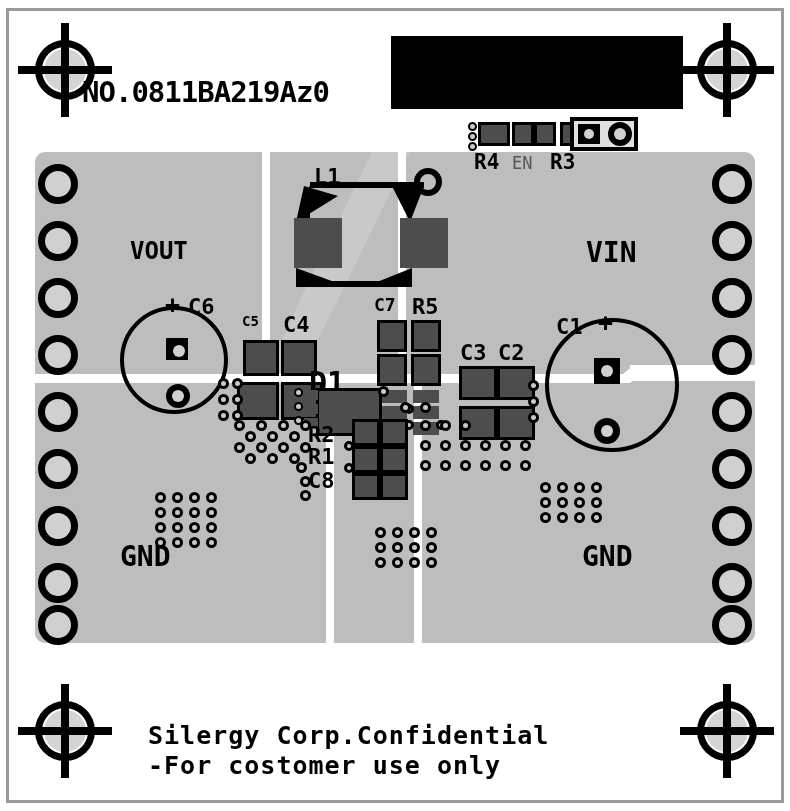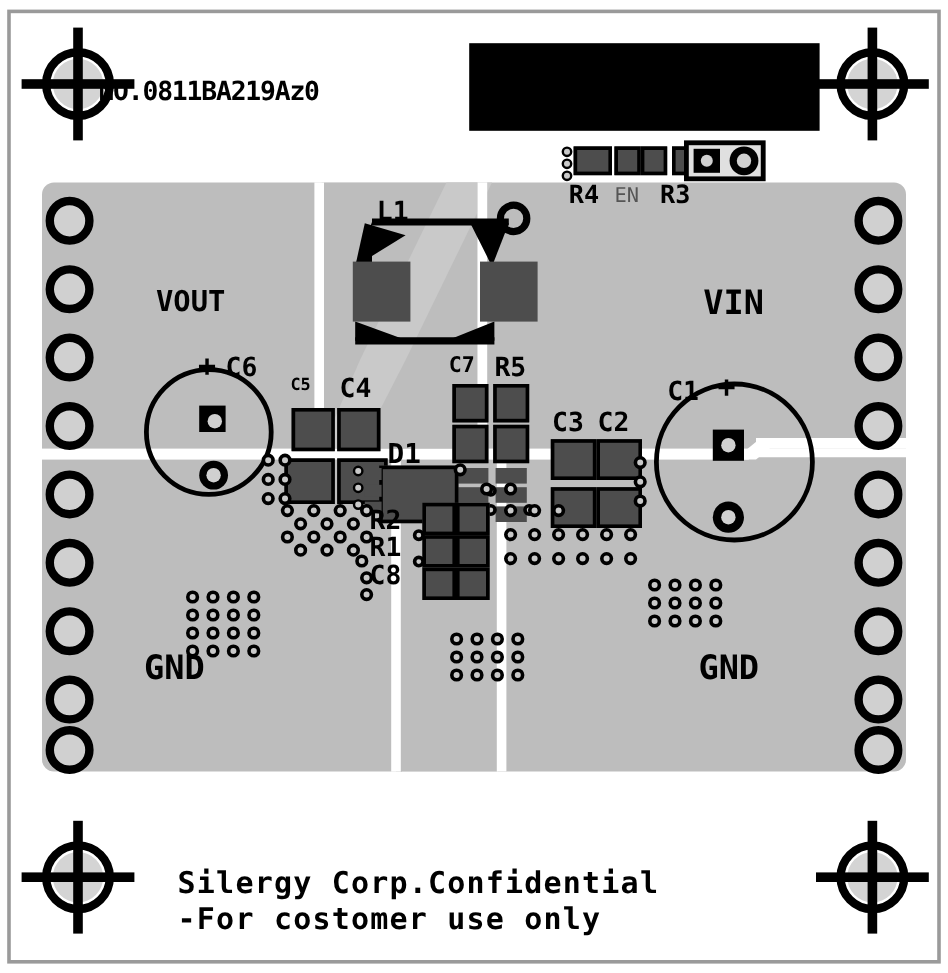--- a/index.html
+++ b/index.html
@@ -112,21 +112,21 @@
       <div class="vb"></div>
       <div class="hb"></div>
   </div>
   <div class="fid" style="left:684px;top:688px;">
     <div class="ring"></div>
       <div class="disc"></div>
       <div class="vb"></div>
       <div class="hb"></div>
   </div>
 
-  <div class="silk" style="left:82px;top:66px;font-size:22px;letter-spacing:-1px;">NO.0811BA219Az0</div>
+  <div class="silk" style="left:82px;top:78px;font-size:29px;letter-spacing:-1px;">NO.0811BA219Az0</div>
 
   <div class="redact" style="left:391px;top:36px;width:292px;height:73px;"></div>
 
   <div class="mhole" style="left:38px;top:164px;width:40px;height:40px;"></div>
   <div class="mhole" style="left:38px;top:221px;width:40px;height:40px;"></div>
   <div class="mhole" style="left:38px;top:278px;width:40px;height:40px;"></div>
   <div class="mhole" style="left:38px;top:335px;width:40px;height:40px;"></div>
   <div class="mhole" style="left:38px;top:392px;width:40px;height:40px;"></div>
   <div class="mhole" style="left:38px;top:449px;width:40px;height:40px;"></div>
   <div class="mhole" style="left:38px;top:506px;width:40px;height:40px;"></div>
@@ -227,21 +227,21 @@
   <div class="via" style="left:404px;top:420px;width:10px;height:10px;border-width:3px;"></div>
   <div class="via" style="left:436px;top:420px;width:10px;height:10px;border-width:3px;"></div>
 
   <div class="silk" style="left:460px;top:342px;font-size:22px;">C3</div>
   <div class="silk" style="left:498px;top:342px;font-size:22px;">C2</div>
   <div class="pad" style="left:459px;top:366px;width:38px;height:34px;"></div>
   <div class="pad" style="left:497px;top:366px;width:38px;height:34px;"></div>
   <div class="pad" style="left:459px;top:406px;width:38px;height:34px;"></div>
   <div class="pad" style="left:497px;top:406px;width:38px;height:34px;"></div>
 
-  <div class="silk" style="left:323px;top:368px;font-size:23px;">D1</div>
+  <div class="silk" style="left:309px;top:368px;font-size:30px;">D1</div>
   <div class="pad" style="left:316px;top:388px;width:66px;height:48px;"></div>
   <div class="pad-plain" style="left:304px;top:390px;width:14px;height:10px;"></div>
   <div class="pad-plain" style="left:304px;top:404px;width:14px;height:10px;"></div>
   <div class="pad-plain" style="left:304px;top:418px;width:14px;height:10px;"></div>
   <div class="via" style="left:294px;top:388px;width:9px;height:9px;border-width:2px;"></div>
   <div class="via" style="left:294px;top:402px;width:9px;height:9px;border-width:2px;"></div>
   <div class="via" style="left:294px;top:416px;width:9px;height:9px;border-width:2px;"></div>
   <div class="via" style="left:378px;top:386px;width:11px;height:11px;border-width:3px;"></div>
   <div class="via" style="left:378px;top:430px;width:11px;height:11px;border-width:3px;"></div>
 

